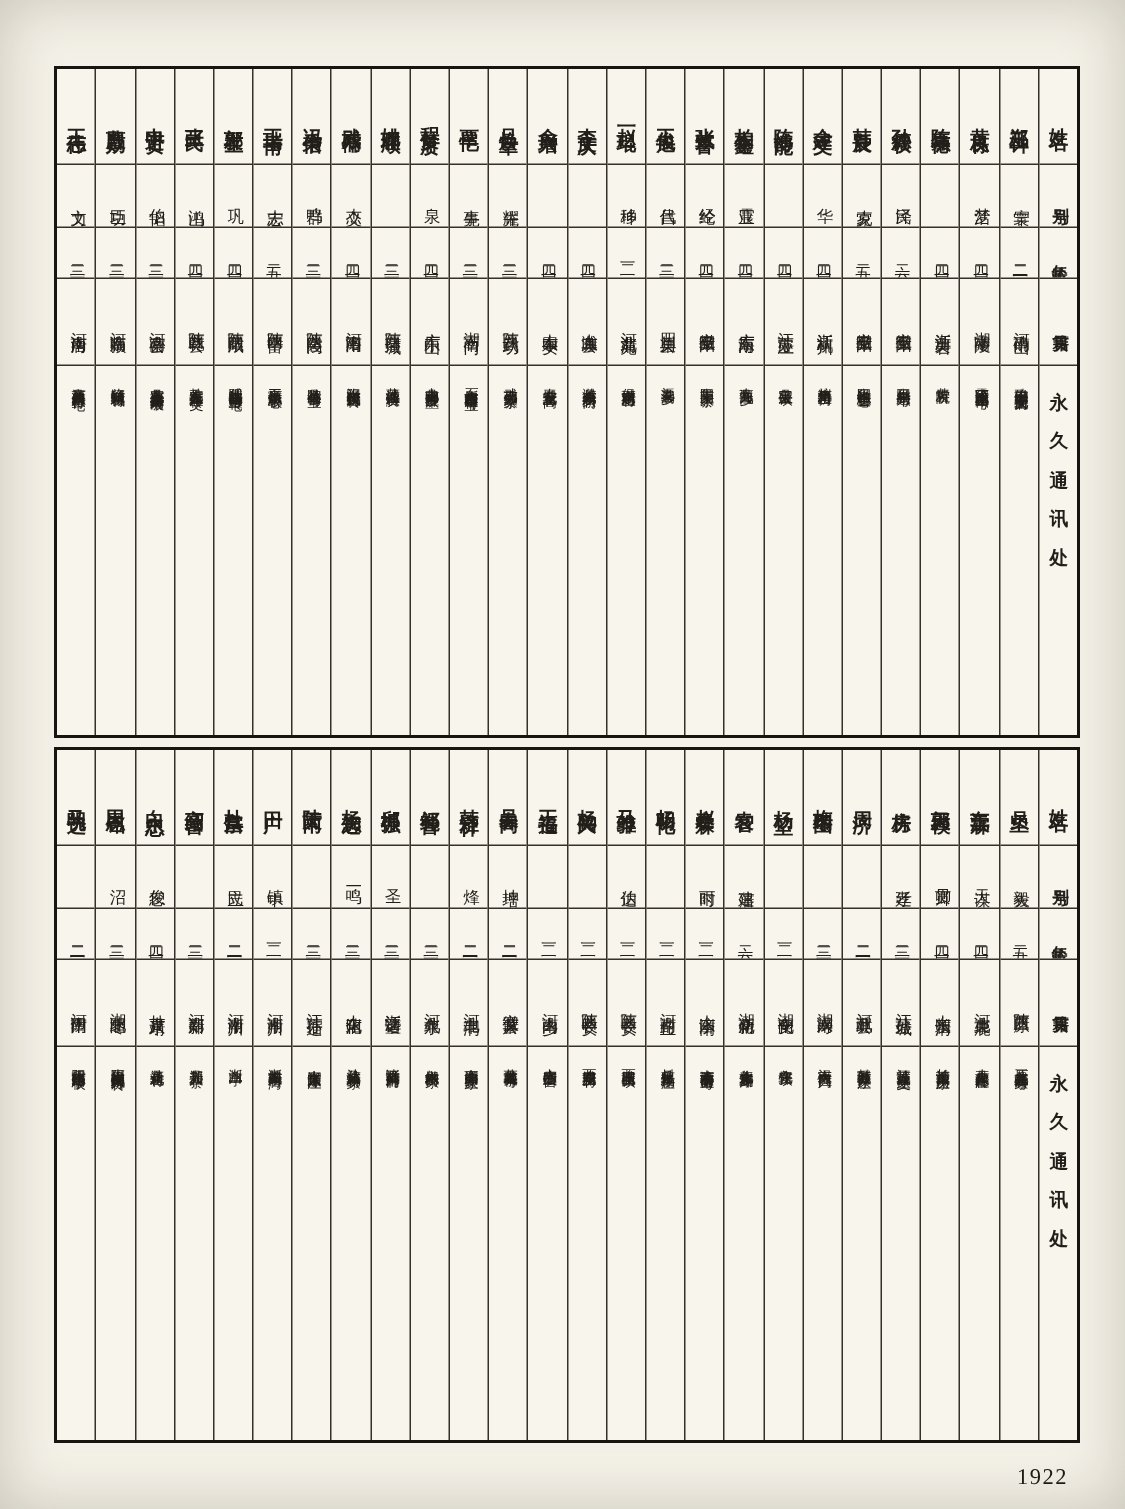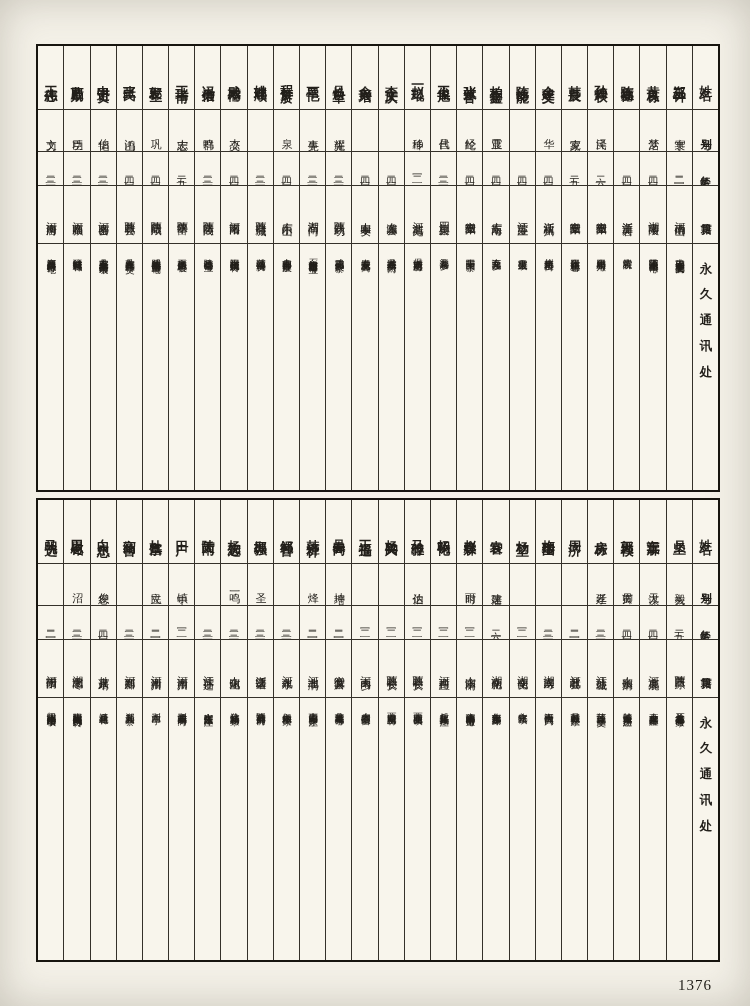--- a/index.html
+++ b/index.html
@@ -1010,14 +1010,14 @@
       <span class="v">二二</span>
     </div>
     <div class="cell native">
       <span class="v">河南伊阳</span>
     </div>
     <div class="cell address">
       <span class="v addr">伊阳蔡店南冷铺小学校</span>
     </div>
   </div>
 </div>
-  <div class="page-number">1376</div>
+  <div class="page-number">1922</div>
 </div>
 
 </body></html>

